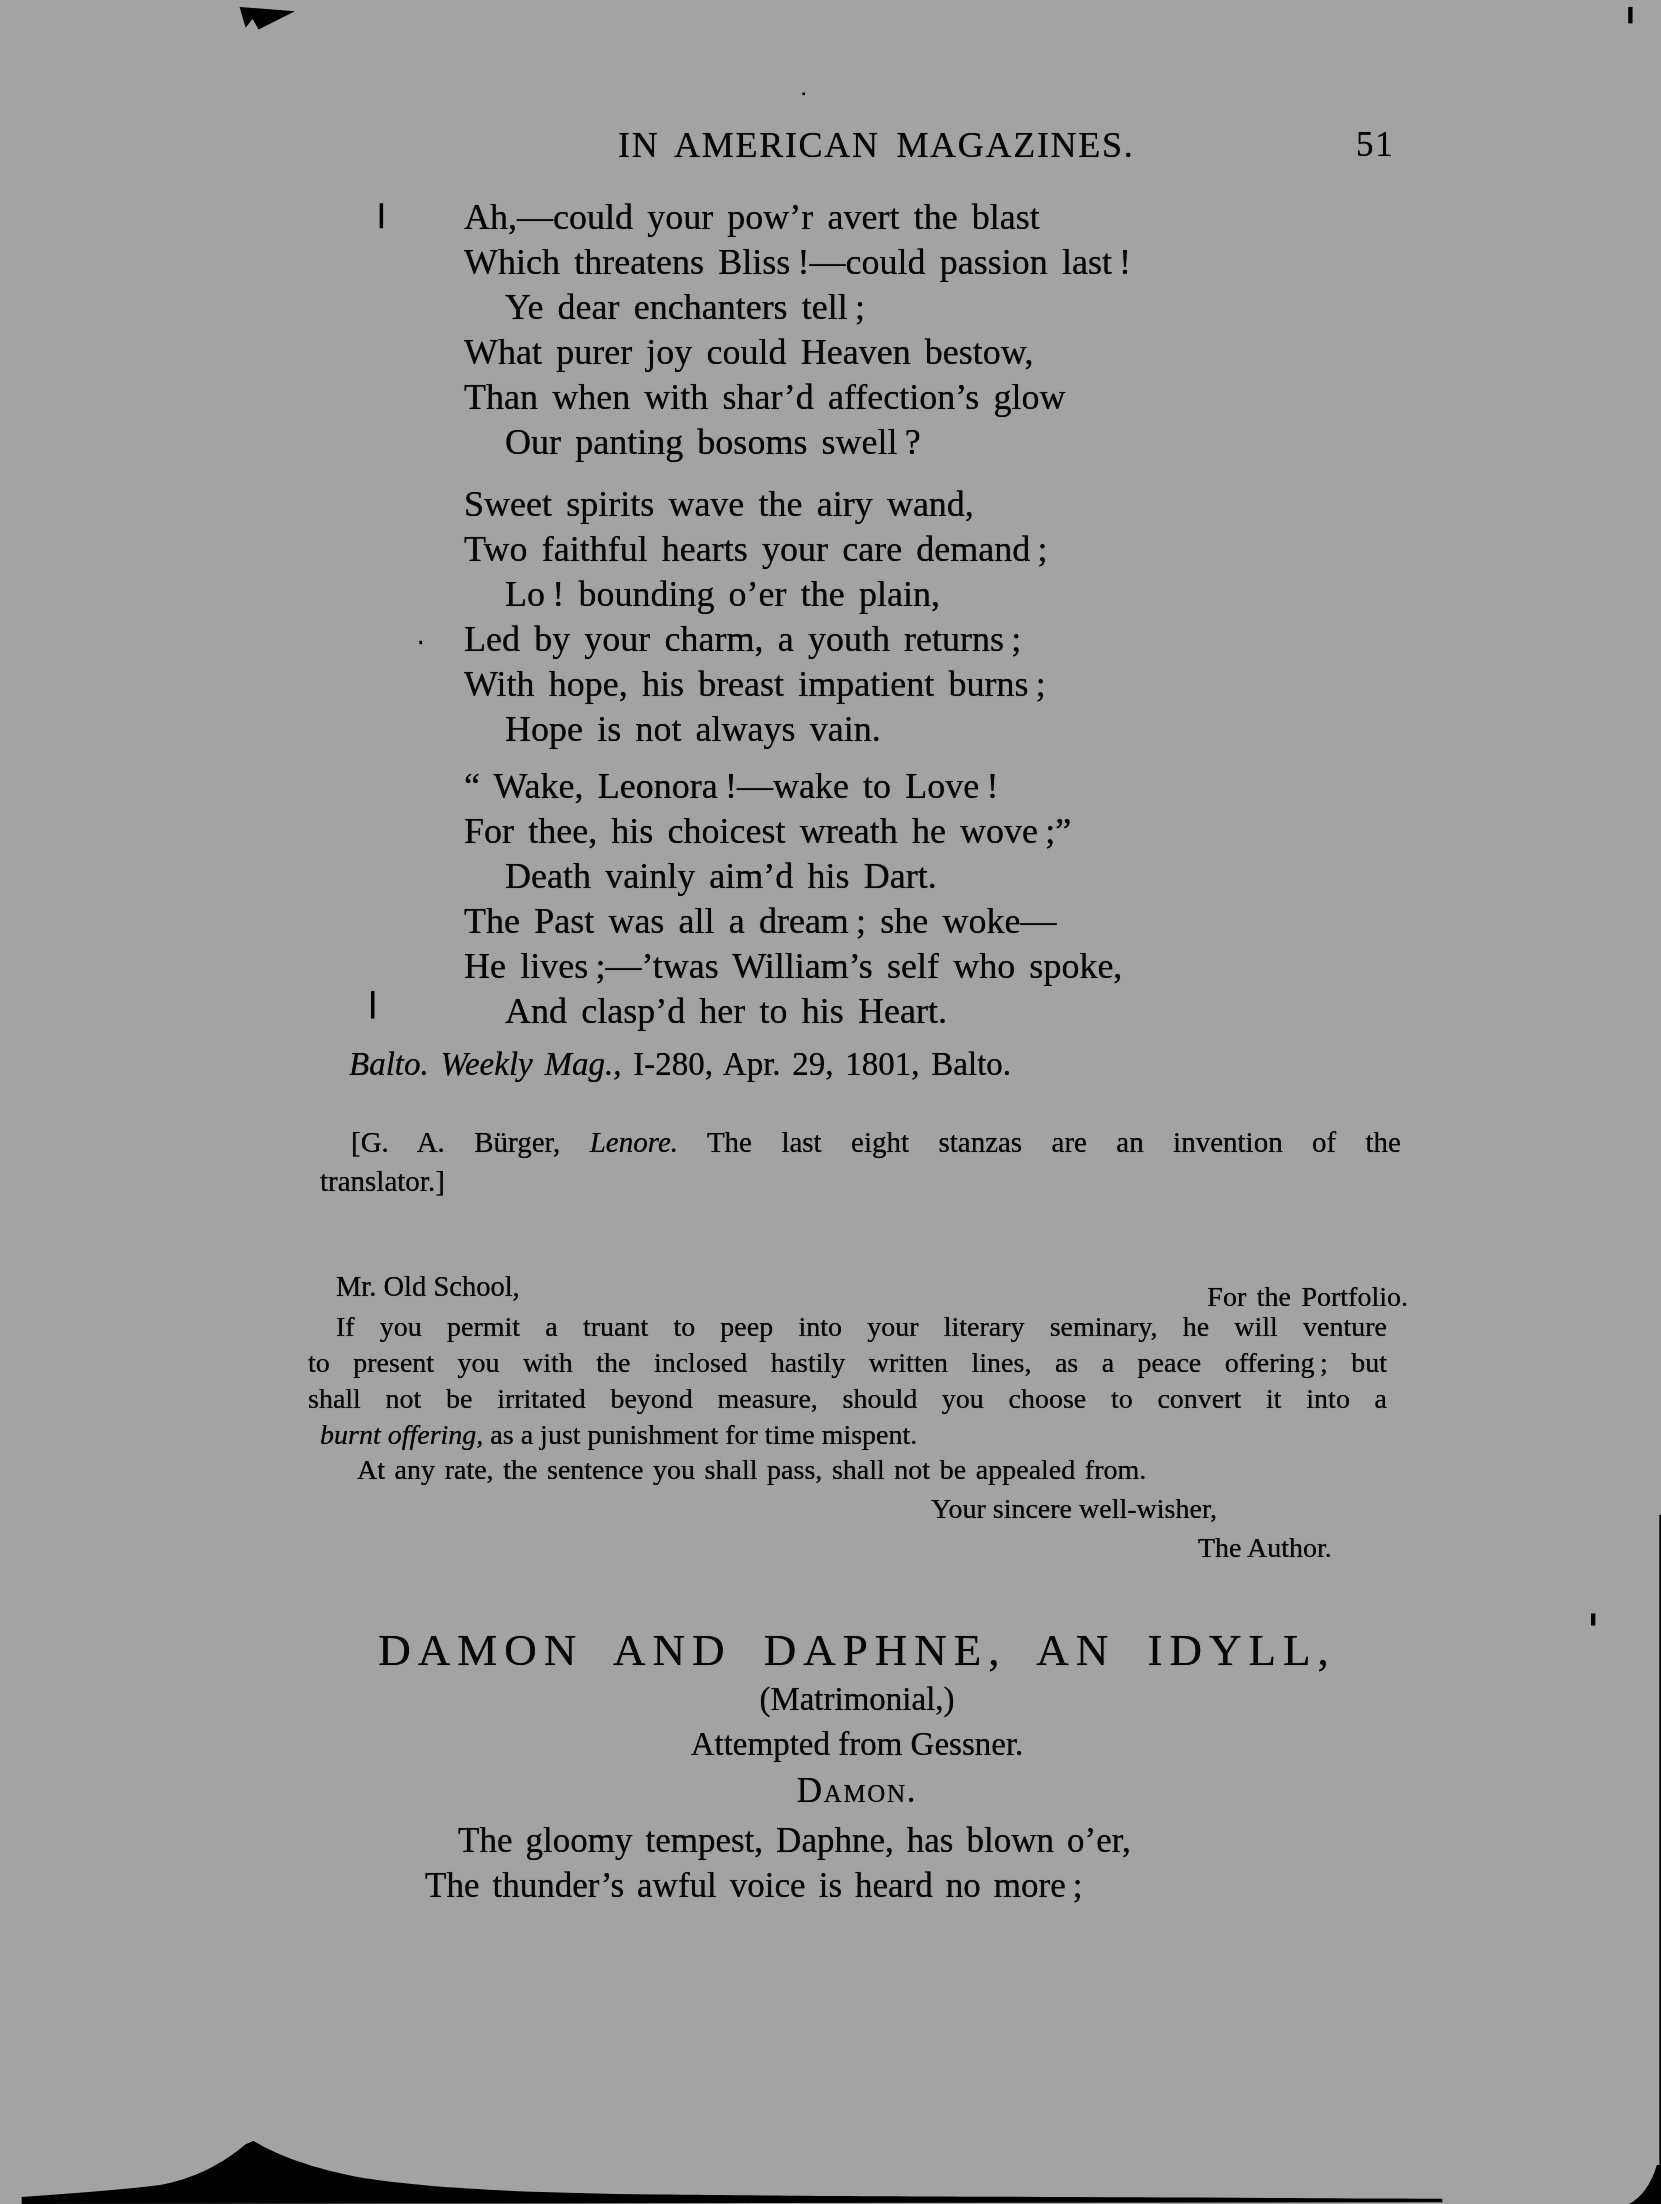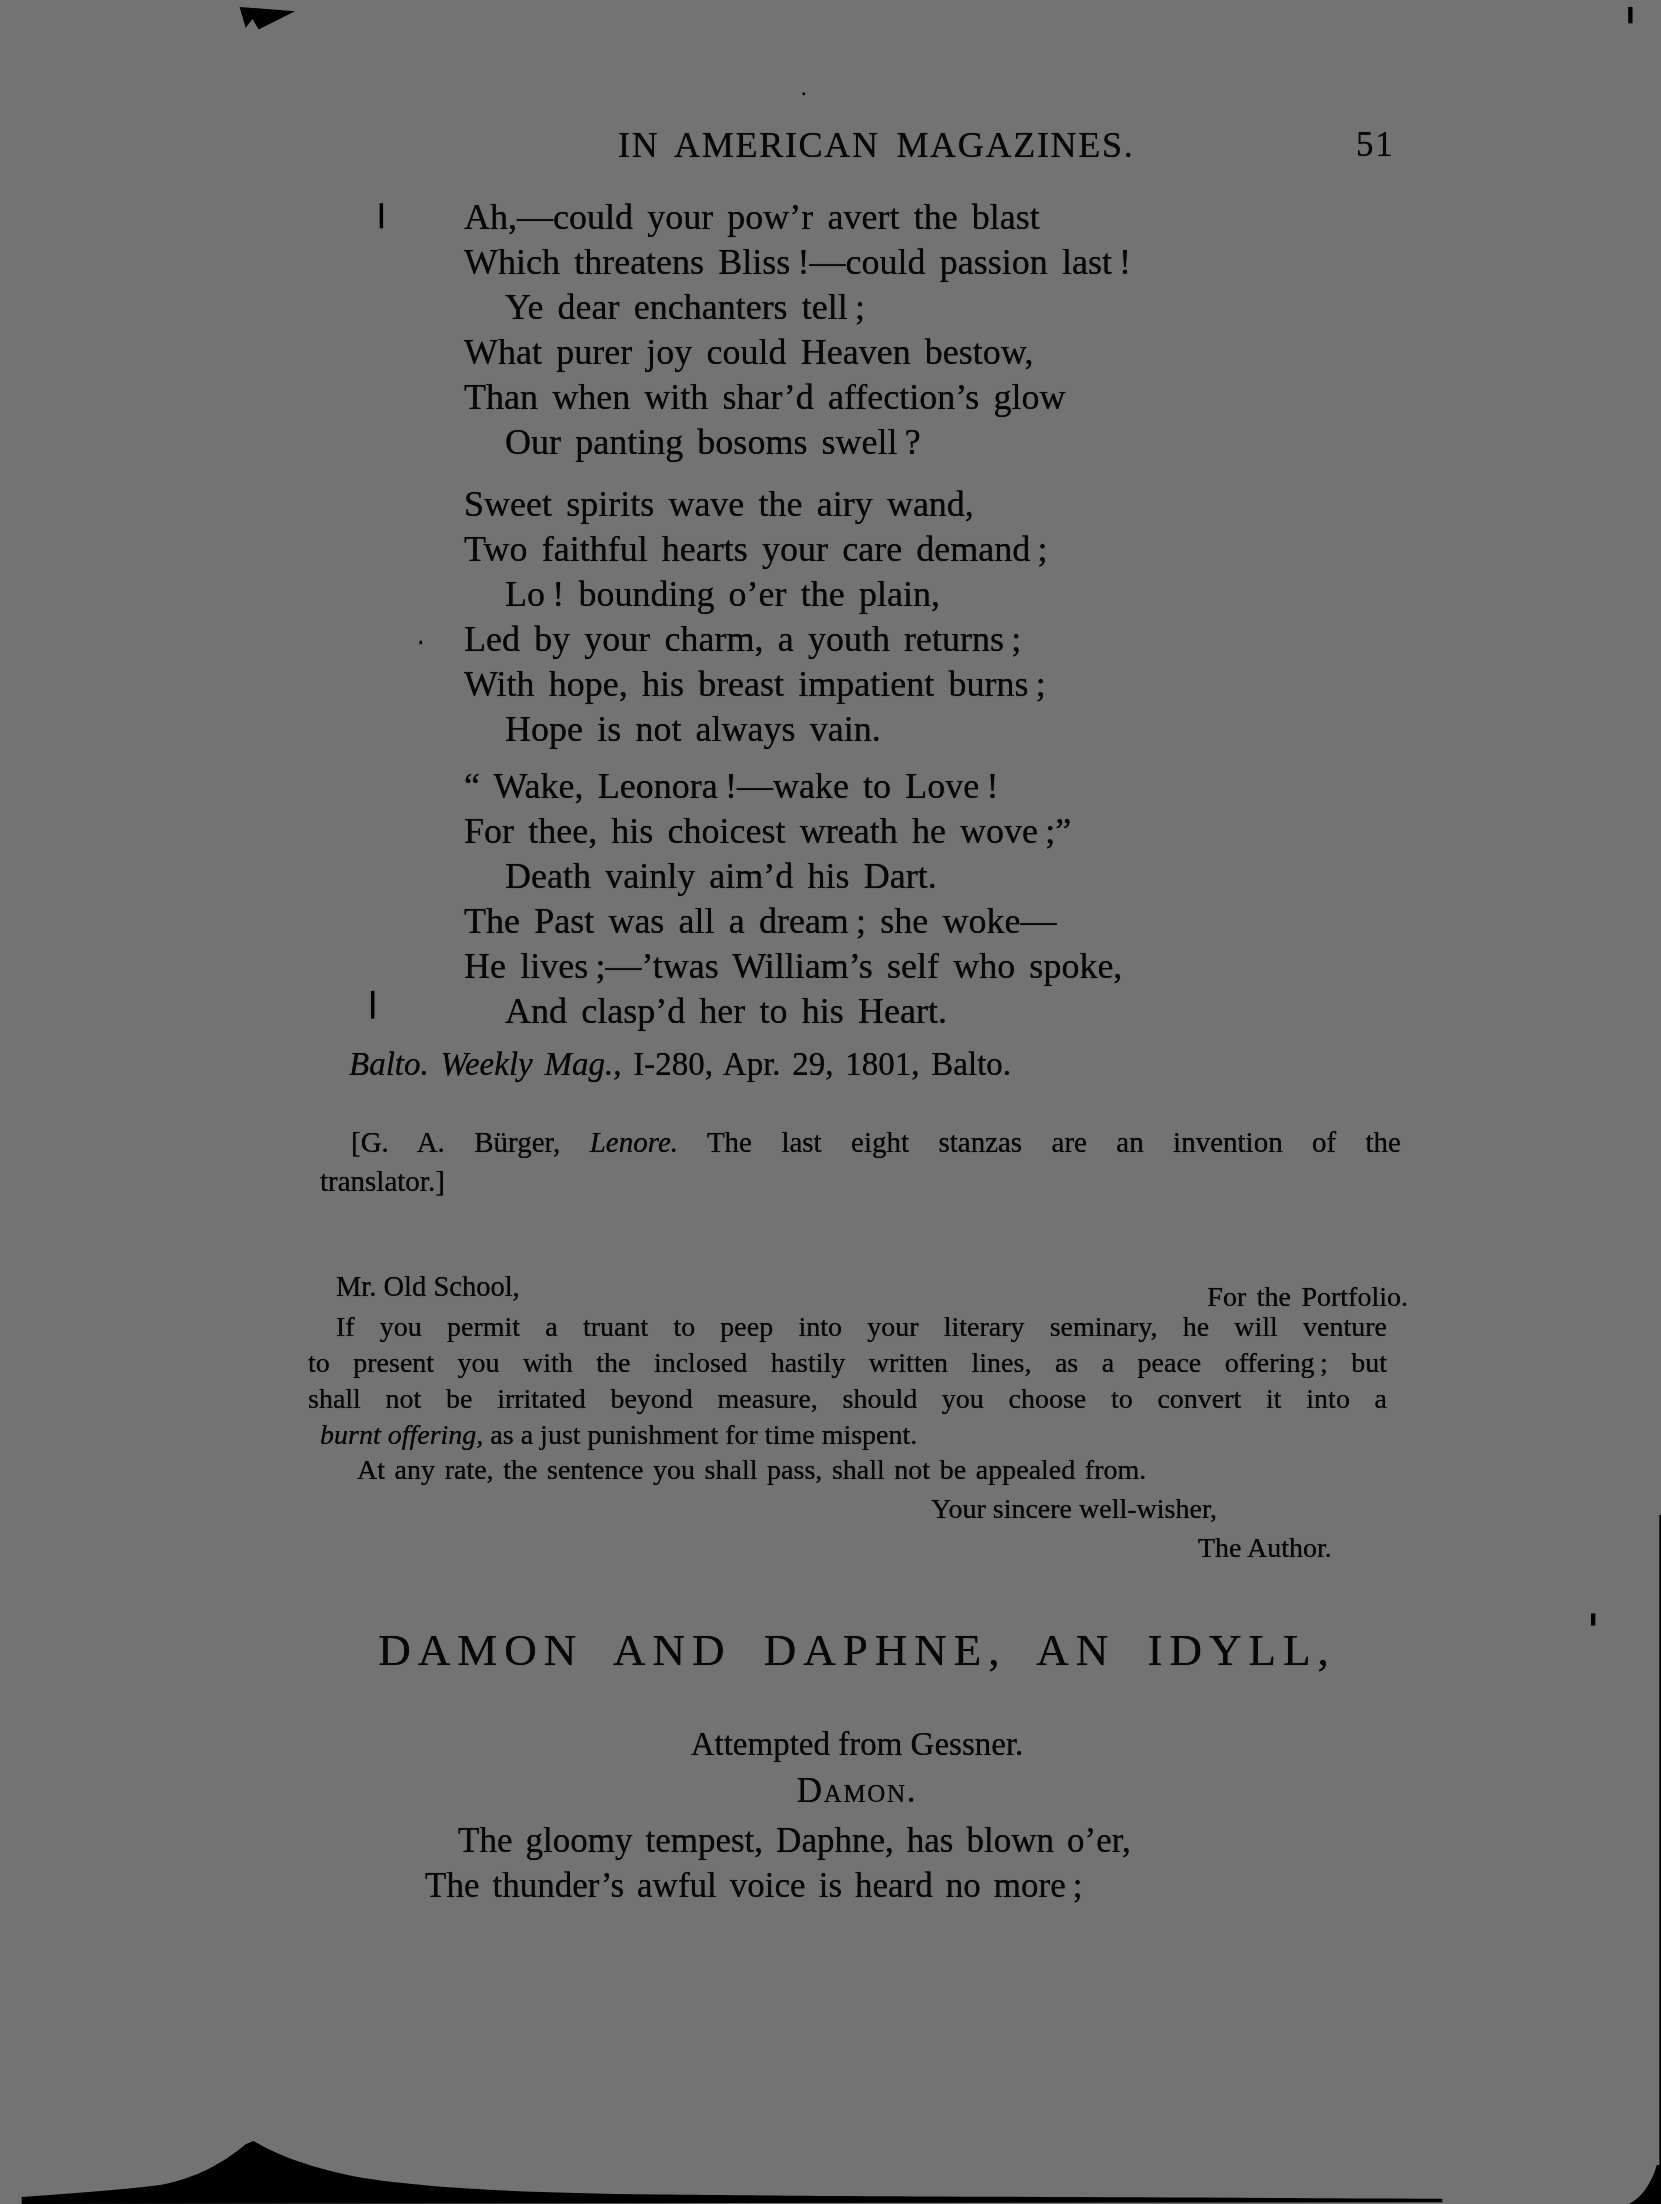--- a/index.html
+++ b/index.html
@@ -1,19 +1,19 @@
 <!DOCTYPE html>
 <html style="font-size:14px"><head>
 <meta charset="utf-8">
 <style>
   html,body{margin:0;padding:0;background:#ffffff;}
   .page{
     position:relative;
     width:1662px;height:2204px;
-    background:#737373;
+    background:#a3a3a3;
     overflow:hidden;
     font-family:"Liberation Serif", serif;
     color:#070707;
   }
   .ink{ text-shadow:0 0 0.7px rgba(0,0,0,0.85); }
   .abs{ position:absolute; }
 
   
   .running-head{ top:124px; left:618px; font-size:36px; letter-spacing:1.7px; word-spacing:6px; white-space:nowrap; }
   .page-number{ top:125px; left:1356px; font-size:35px; letter-spacing:1.7px; }
@@ -113,20 +113,21 @@
     <div class="letter-last">
       <span class="it">burnt offering,</span><span> as a just punishment for time mispent.</span>
     </div>
   </div>
 
   <div class="abs postscript ink">At any rate, the sentence you shall pass, shall not be appealed from.</div>
   <div class="abs closing ink">Your sincere well-wisher,</div>
   <div class="abs signature ink">The Author.</div>
 
   <div class="abs centerband idyll-title ink">DAMON AND DAPHNE, AN IDYLL,</div>
+  <div class="abs centerband idyll-subtitle ink">(Matrimonial,)</div>
   <div class="abs centerband idyll-attribution ink">Attempted from Gessner.</div>
   <div class="abs centerband idyll-speaker ink">Damon.</div>
   <div class="abs idyll-line1 ink">The gloomy tempest, Daphne, has blown o’er,</div>
   <div class="abs idyll-line2 ink">The thunder’s awful voice is heard no more ;</div>
 
   <svg class="abs artifacts" width="1662" height="2204" viewBox="0 0 1922 2549">
     <polygon points="277,8 341,13 299,34 292,22 284,32" fill="#000"></polygon>
     <rect x="1883" y="8" width="5" height="19" fill="#000"></rect>
     <rect x="439" y="235" width="4" height="29" fill="#000"></rect>
     <rect x="429" y="1146" width="4" height="32" fill="#000"></rect>

